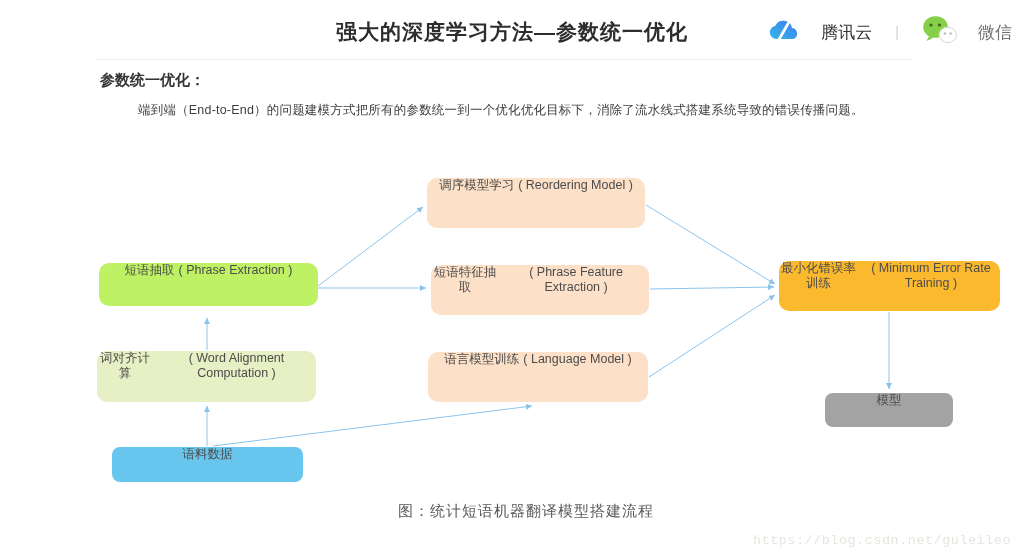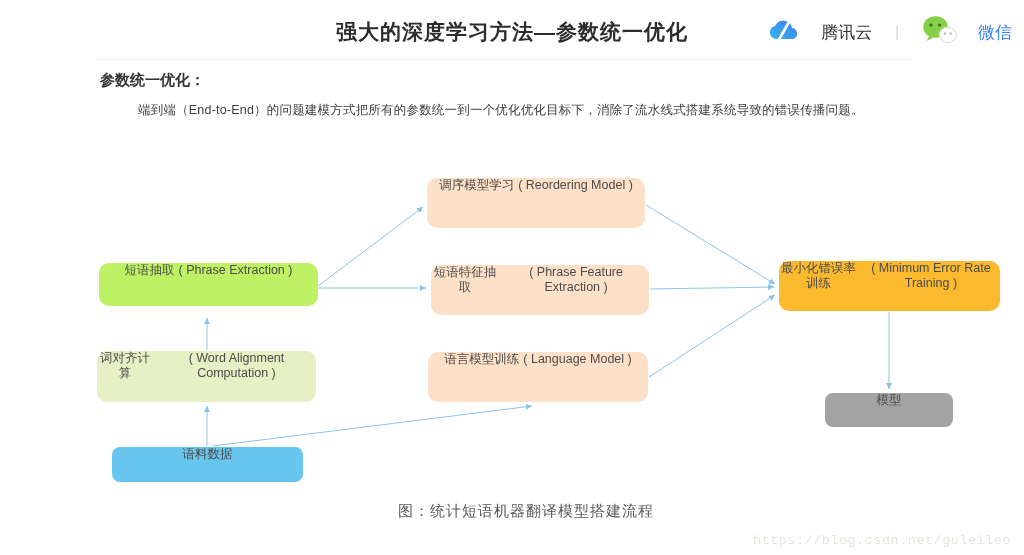--- a/index.html
+++ b/index.html
@@ -5,21 +5,21 @@
   html,body{margin:0;padding:0;background:#fff;}
   .page{position:relative;width:1024px;height:555px;background:#ffffff;overflow:hidden;
         font-family:"Liberation Sans","DejaVu Sans",sans-serif;}
 
   
   .title{position:absolute;left:0;right:0;top:18px;text-align:center;
          font-size:21px;font-weight:700;color:#2d2d2d;letter-spacing:1px;}
   .logos{position:absolute;top:15px;right:12px;display:flex;align-items:center;gap:20px;text-align:center;}
   .brand-tc{font-size:17px;color:#333;}
   .brand-sep{font-size:14px;color:#cfcfcf;margin:0 3px;}
-  .brand-wx{font-size:17px;color:#3b82f6;}
+  .brand-wx{font-size:17px;color:#737373;}
   .hdr-divider{position:absolute;left:95px;top:59px;width:818px;height:1px;background:#ececec;}
 
   
   .sec-heading{position:absolute;left:100px;top:71px;font-size:15px;font-weight:700;color:#333;}
   .sec-para{position:absolute;left:138px;top:102px;font-size:12.5px;color:#3d3d3d;letter-spacing:.2px;}
 
   
   .edges{position:absolute;left:0;top:0;width:1024px;height:555px;pointer-events:none;}
   .node{position:absolute;border-radius:10px;color:#4c4c4c;text-align:center;
         display:flex;flex-direction:row;justify-content:center;gap:4px;box-sizing:border-box;}

